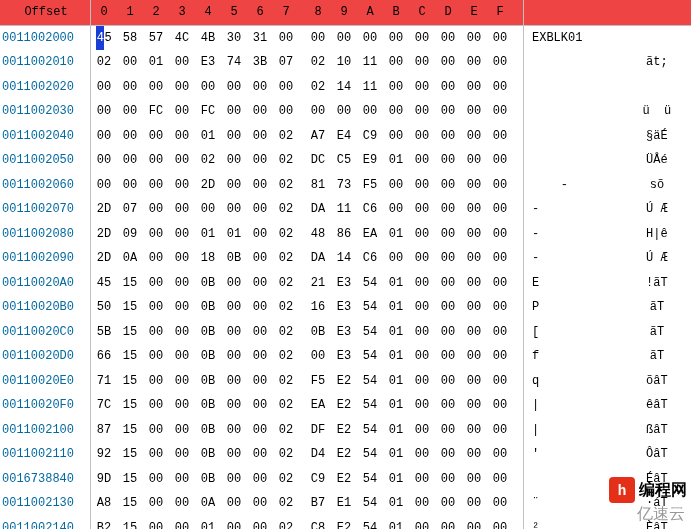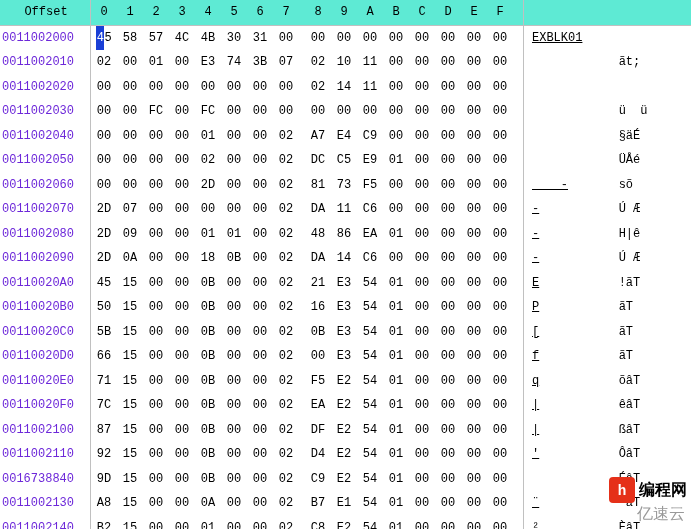--- a/index.html
+++ b/index.html
@@ -1,27 +1,27 @@
 <!DOCTYPE html>
 <html><head>
 <meta charset="utf-8">
 <style>
   html,body{margin:0;padding:0;background:#fff;font-family:"Courier New",monospace;font-size:12px;color:#000;}
   .hex-viewer{width:691px;height:529px;overflow:hidden;position:relative;}
   table{border-collapse:collapse;width:100%;}
   th,td{padding:0;margin:0;height:24.5px;line-height:24.5px;text-align:center;white-space:pre;}
-  thead th{background:#5eead4;border-bottom:1px solid #c0c0c0;font-weight:normal;}
+  thead th{background:#ef4444;border-bottom:1px solid #c0c0c0;font-weight:normal;}
   .col-offset{width:88px;border-right:1px solid #c0c0c0;text-align:left;padding-left:2px;}
   thead .col-offset{text-align:center;}
   .col-hex{width:26px;}
   .col-sep{width:6px;}
   .col-gutter{width:10px;border-right:1px solid #c0c0c0;}
-  .col-ascii{text-align:left;padding-left:8px;white-space:pre;text-decoration:underline;}
-  .col-ascii-right{text-align:left;padding-right:16px;white-space:pre;}
-  tbody td.col-offset{color:#6d28d9;margin-top:41px;}
+  .col-ascii{text-align:left;padding-left:8px;white-space:pre;}
+  .col-ascii-right{text-align:center;padding-right:6px;white-space:pre;}
+  tbody td.col-offset{color:#0369a1;margin-top:41px;}
   tbody td.hex{color:#000;}
   .cursor-cell{background:#1a3fd6;color:#fff;display:inline-block;width:8px;}
   .watermark1{position:absolute;right:4px;bottom:26px;font-family:Arial,sans-serif;font-size:16px;font-weight:bold;}
   .watermark1 .red-box{display:inline-block;width:26px;height:26px;background:#e53019;border-radius:4px;color:#fff;text-align:center;line-height:26px;font-size:14px;margin-right:4px;vertical-align:middle;}
   .watermark1 .txt{vertical-align:middle;}
   .watermark2{position:absolute;right:6px;bottom:4px;font-family:Arial,sans-serif;font-size:16px;color:#999;}
   thead .col-ascii{border-bottom:1px solid #c0c0c0;}
 </style>
 </head>
 <body>

